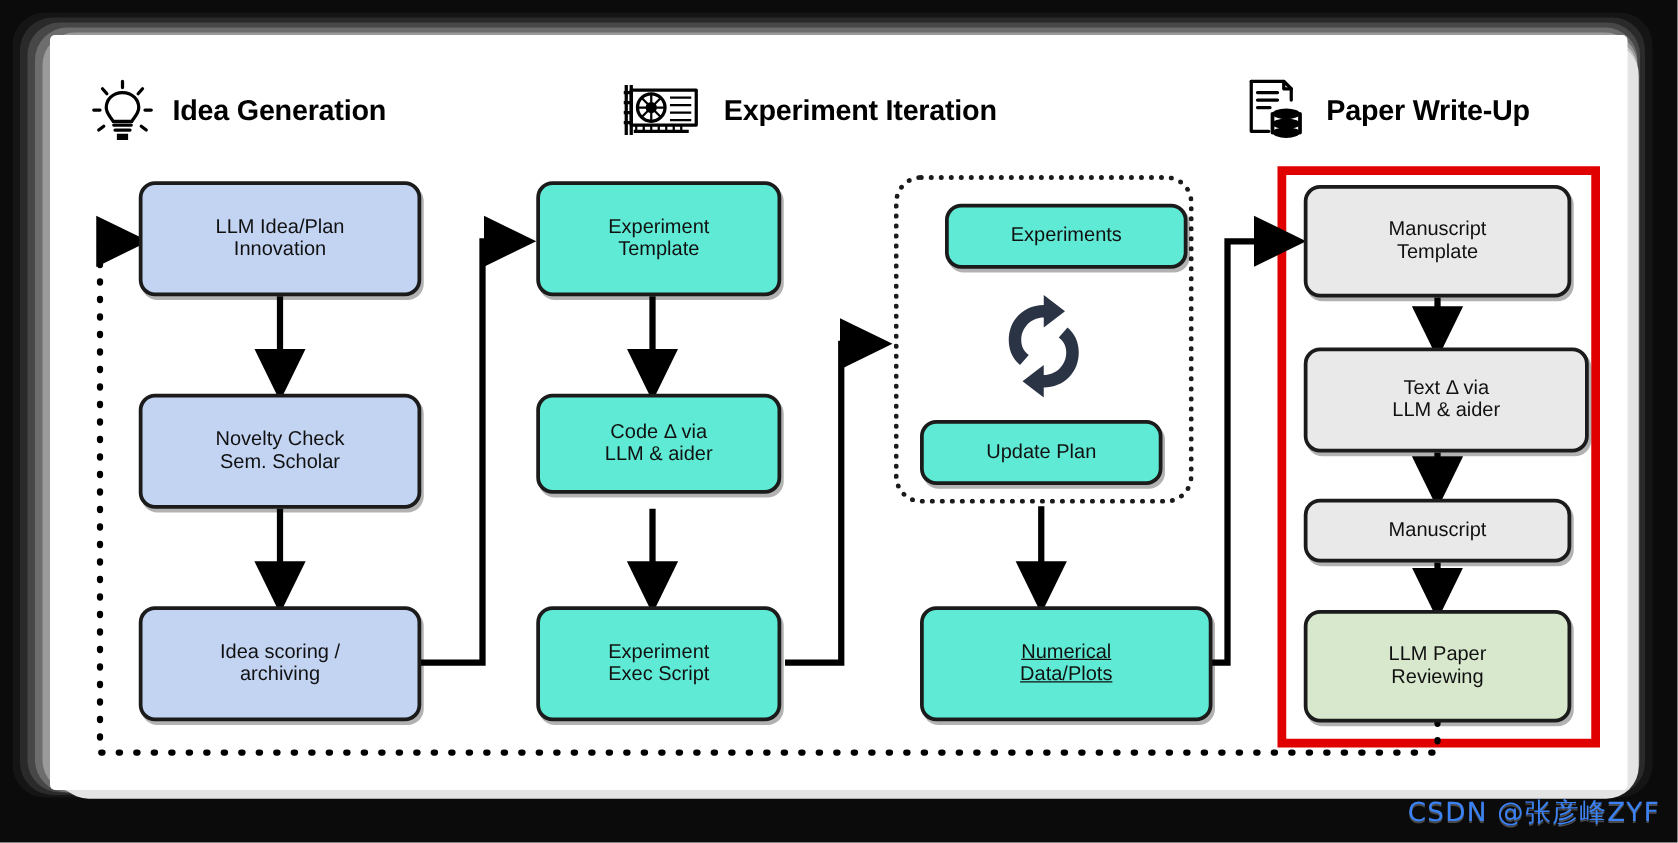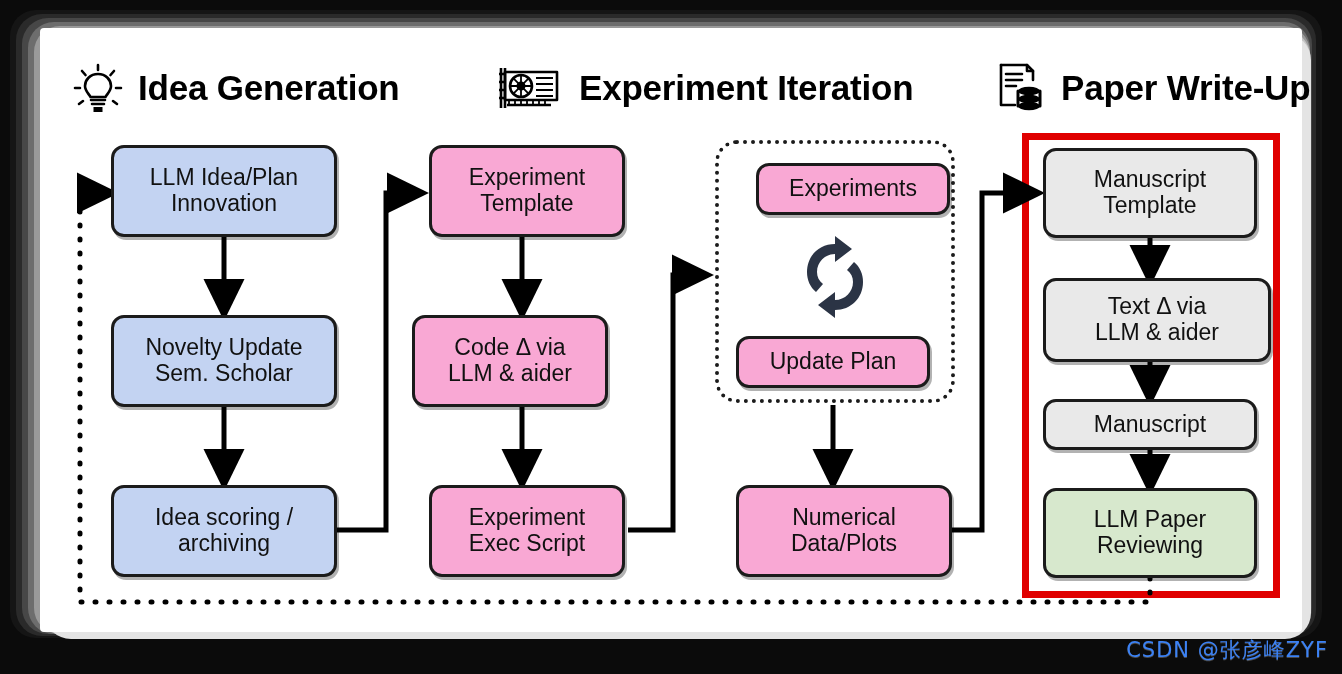--- a/index.html
+++ b/index.html
@@ -12,34 +12,34 @@
   }
   
   #shadow-stack{position:absolute;left:10px;top:10px;width:1312px;height:628px;}
   .shade{position:absolute;border-radius:26px;background:transparent;}
   #card{
     position:absolute;left:40px;top:28px;width:1262px;height:604px;
     background:#ffffff;border-radius:4px;
   }
   
   .hdr{position:absolute;display:flex;align-items:center;gap:14px;}
-  .hdr-title{font-size:35px;font-weight:bold;color:#000;letter-spacing:-0.2px;white-space:nowrap;}
+  .hdr-title{font-size:23px;font-weight:bold;color:#000;letter-spacing:-0.2px;white-space:nowrap;}
   
   #diagram{position:absolute;left:0;top:0;width:1342px;height:674px;pointer-events:none;}
   
   .node{
     position:absolute;box-sizing:border-box;
     border:3px solid #1b1b1b;border-radius:13px;
     display:flex;align-items:center;justify-content:center;text-align:center;
-    font-size:23px;color:#111;line-height:1.12;
+    font-size:16px;color:#111;line-height:1.12;
     box-shadow:2px 3px 0 rgba(0,0,0,0.30);
     white-space:pre-line;
   }
   .blue{background:#c3d3f2;}
-  .tan {background:#f9a8d4;}
+  .tan {background:#5eead4;}
   .gray{background:#e9e9e9;}
   .green{background:#d7e8cd;}
   .loopbox{
     position:absolute;box-sizing:border-box;
     border:4px dotted #1b1b1b;border-radius:22px;background:transparent;
   }
   .redbox{
     position:absolute;box-sizing:border-box;
     border:7px solid #e00000;background:transparent;
   }
@@ -157,35 +157,35 @@
   <svg width="90" height="90" viewBox="0 0 90 90">
     <g fill="#2b3445">
       <path d="M45 12 C29 12 17 24 17 40 C17 48 20 55 26 60 L33 52 C29 49 27 45 27 40 C27 30 35 22 45 22 L45 30 L62 17 L45 4 Z"></path>
       <path d="M45 78 C61 78 73 66 73 50 C73 42 70 35 64 30 L57 38 C61 41 63 45 63 50 C63 60 55 68 45 68 L45 60 L28 73 L45 86 Z"></path>
     </g>
   </svg>
 </div>
 
 <div class="node blue" style="left:111px;top:145px;width:226px;height:92px;">LLM Idea/Plan
 Innovation</div>
-<div class="node blue" style="left:111px;top:315px;width:226px;height:92px;">Novelty Update
+<div class="node blue" style="left:111px;top:315px;width:226px;height:92px;">Novelty Check
 Sem. Scholar</div>
 <div class="node blue" style="left:111px;top:485px;width:226px;height:92px;">Idea scoring /
 archiving</div>
 
 <div class="node tan" style="left:429px;top:145px;width:196px;height:92px;">Experiment
 Template</div>
-<div class="node tan" style="left:412px;top:315px;width:196px;height:92px;">Code Δ via
+<div class="node tan" style="left:429px;top:315px;width:196px;height:80px;">Code Δ via
 LLM &amp; aider</div>
 <div class="node tan" style="left:429px;top:485px;width:196px;height:92px;">Experiment
 Exec Script</div>
 
 <div class="node tan" style="left:756px;top:163px;width:194px;height:52px;">Experiments</div>
 <div class="node tan" style="left:736px;top:336px;width:194px;height:52px;">Update Plan</div>
-<div class="node tan" style="left:736px;top:485px;width:216px;height:92px;">Numerical
+<div class="node tan" style="left:736px;top:485px;width:234px;height:92px;text-decoration:underline;">Numerical
 Data/Plots</div>
 
 <div class="node gray" style="left:1043px;top:148px;width:214px;height:90px;">Manuscript
 Template</div>
 <div class="node gray" style="left:1043px;top:278px;width:228px;height:84px;">Text Δ via
 LLM &amp; aider</div>
 <div class="node gray" style="left:1043px;top:399px;width:214px;height:51px;">Manuscript</div>
 <div class="node green" style="left:1043px;top:488px;width:214px;height:90px;">LLM Paper
 Reviewing</div>
 

